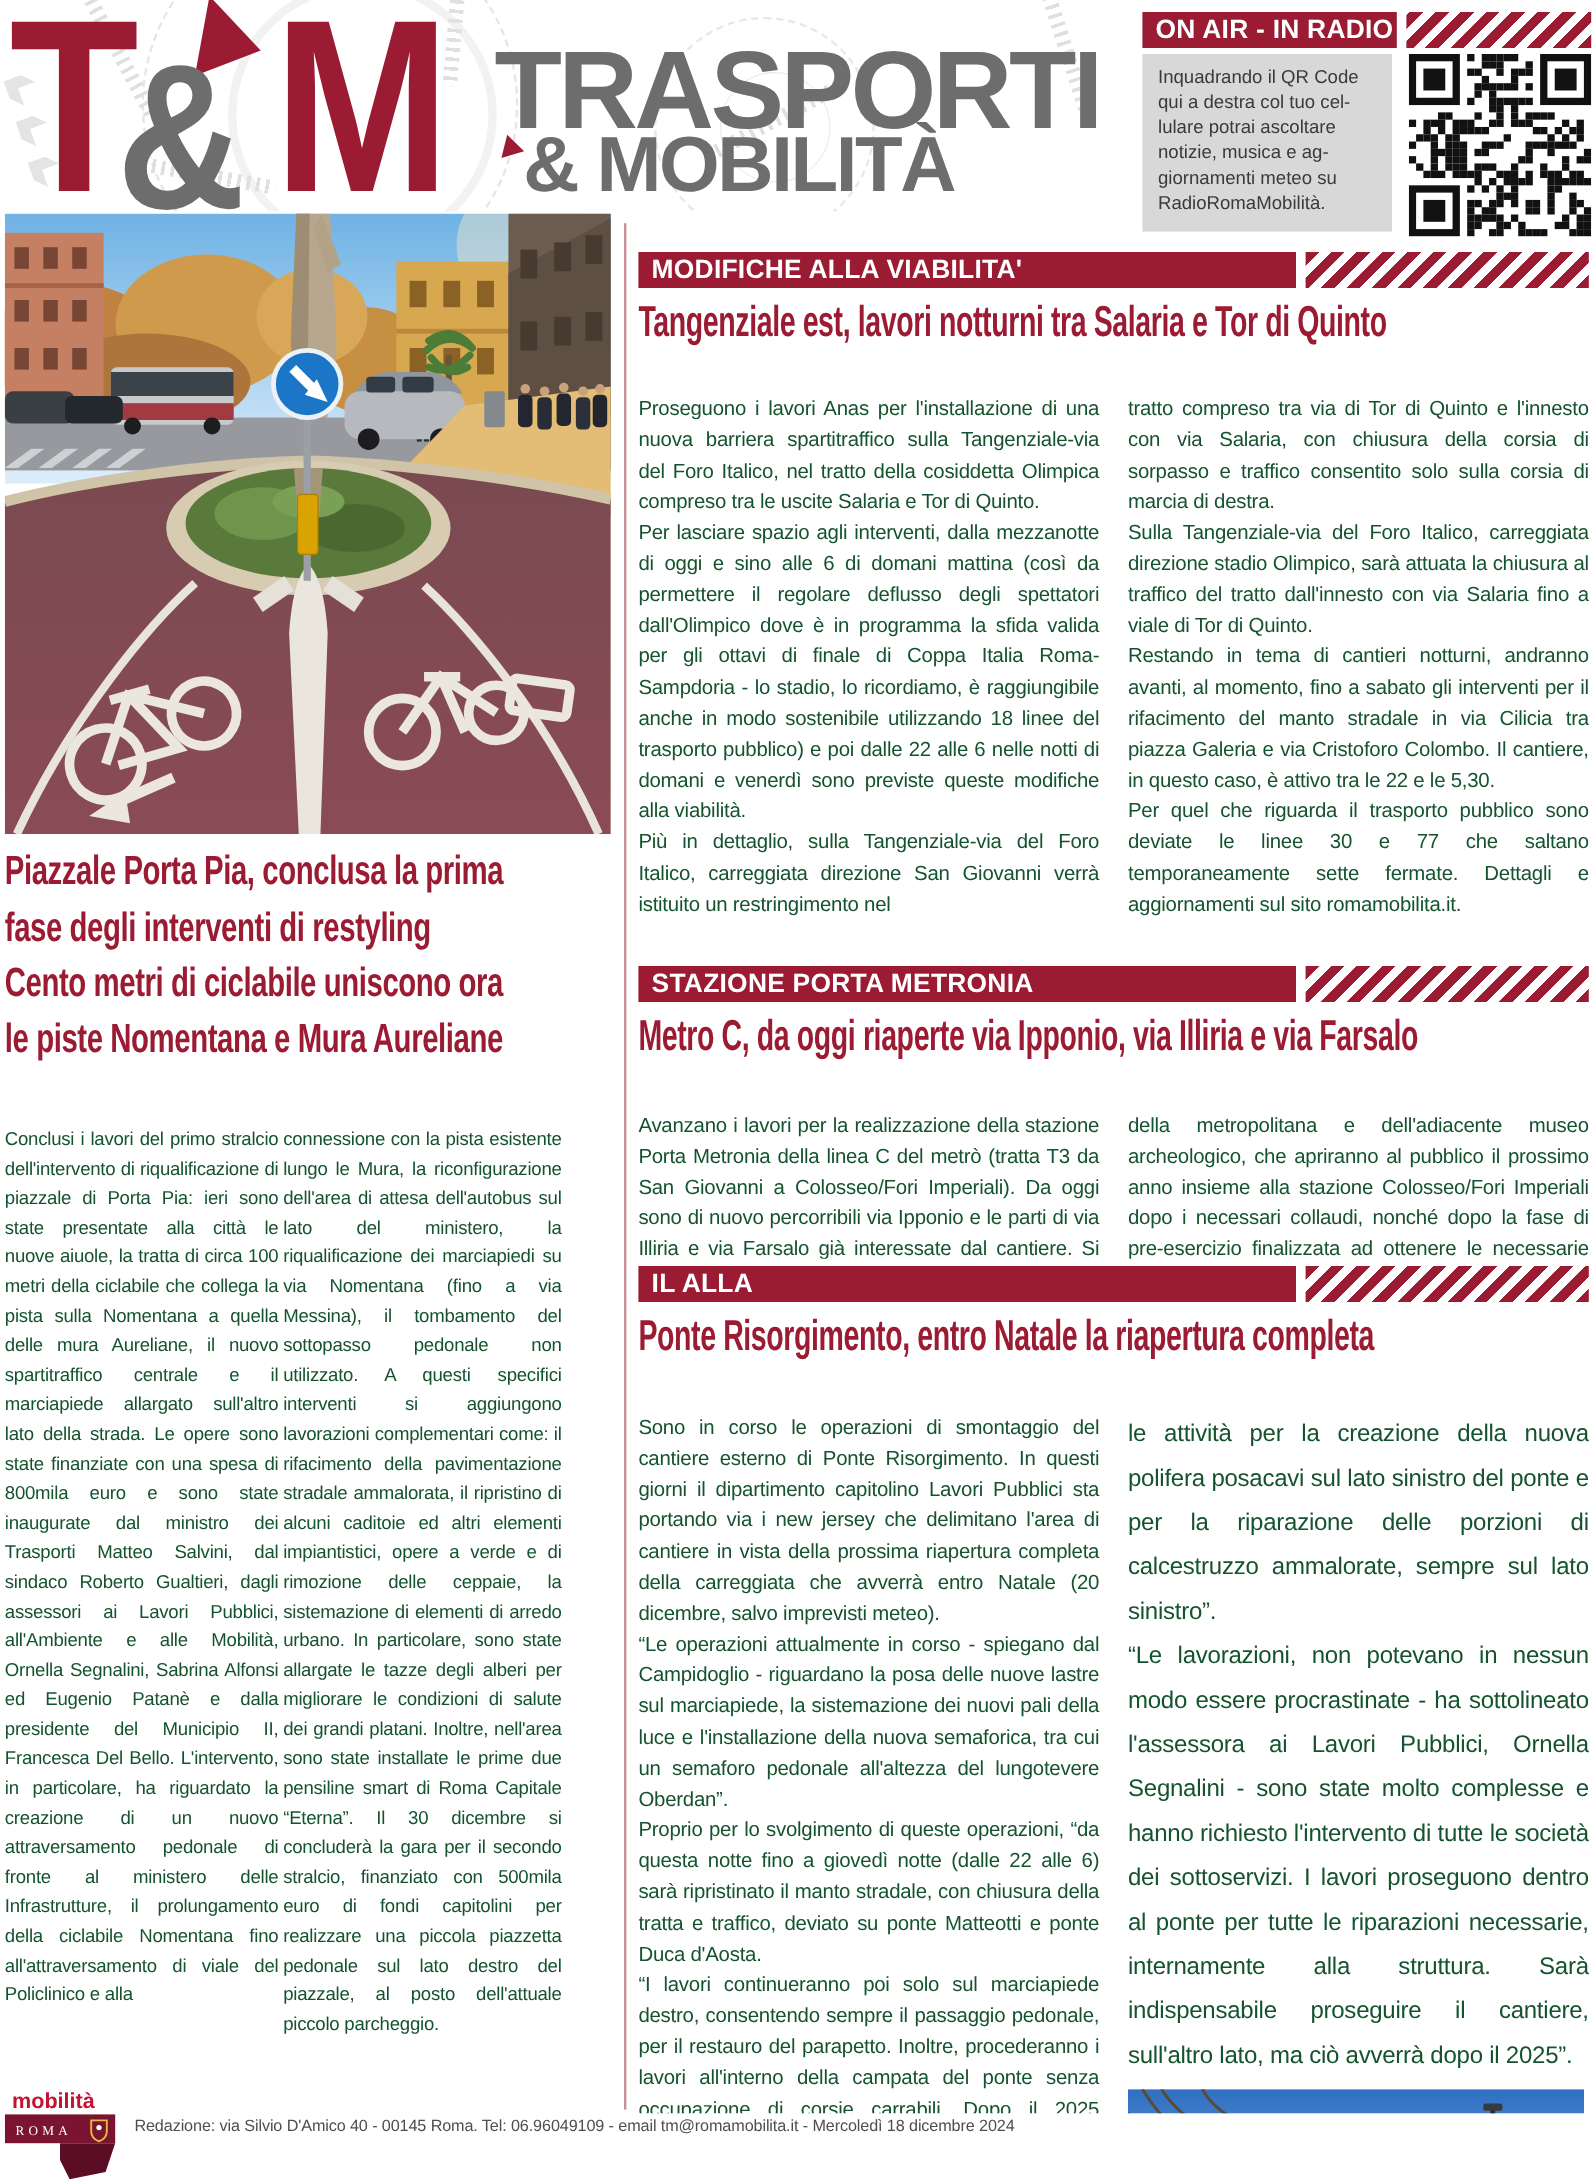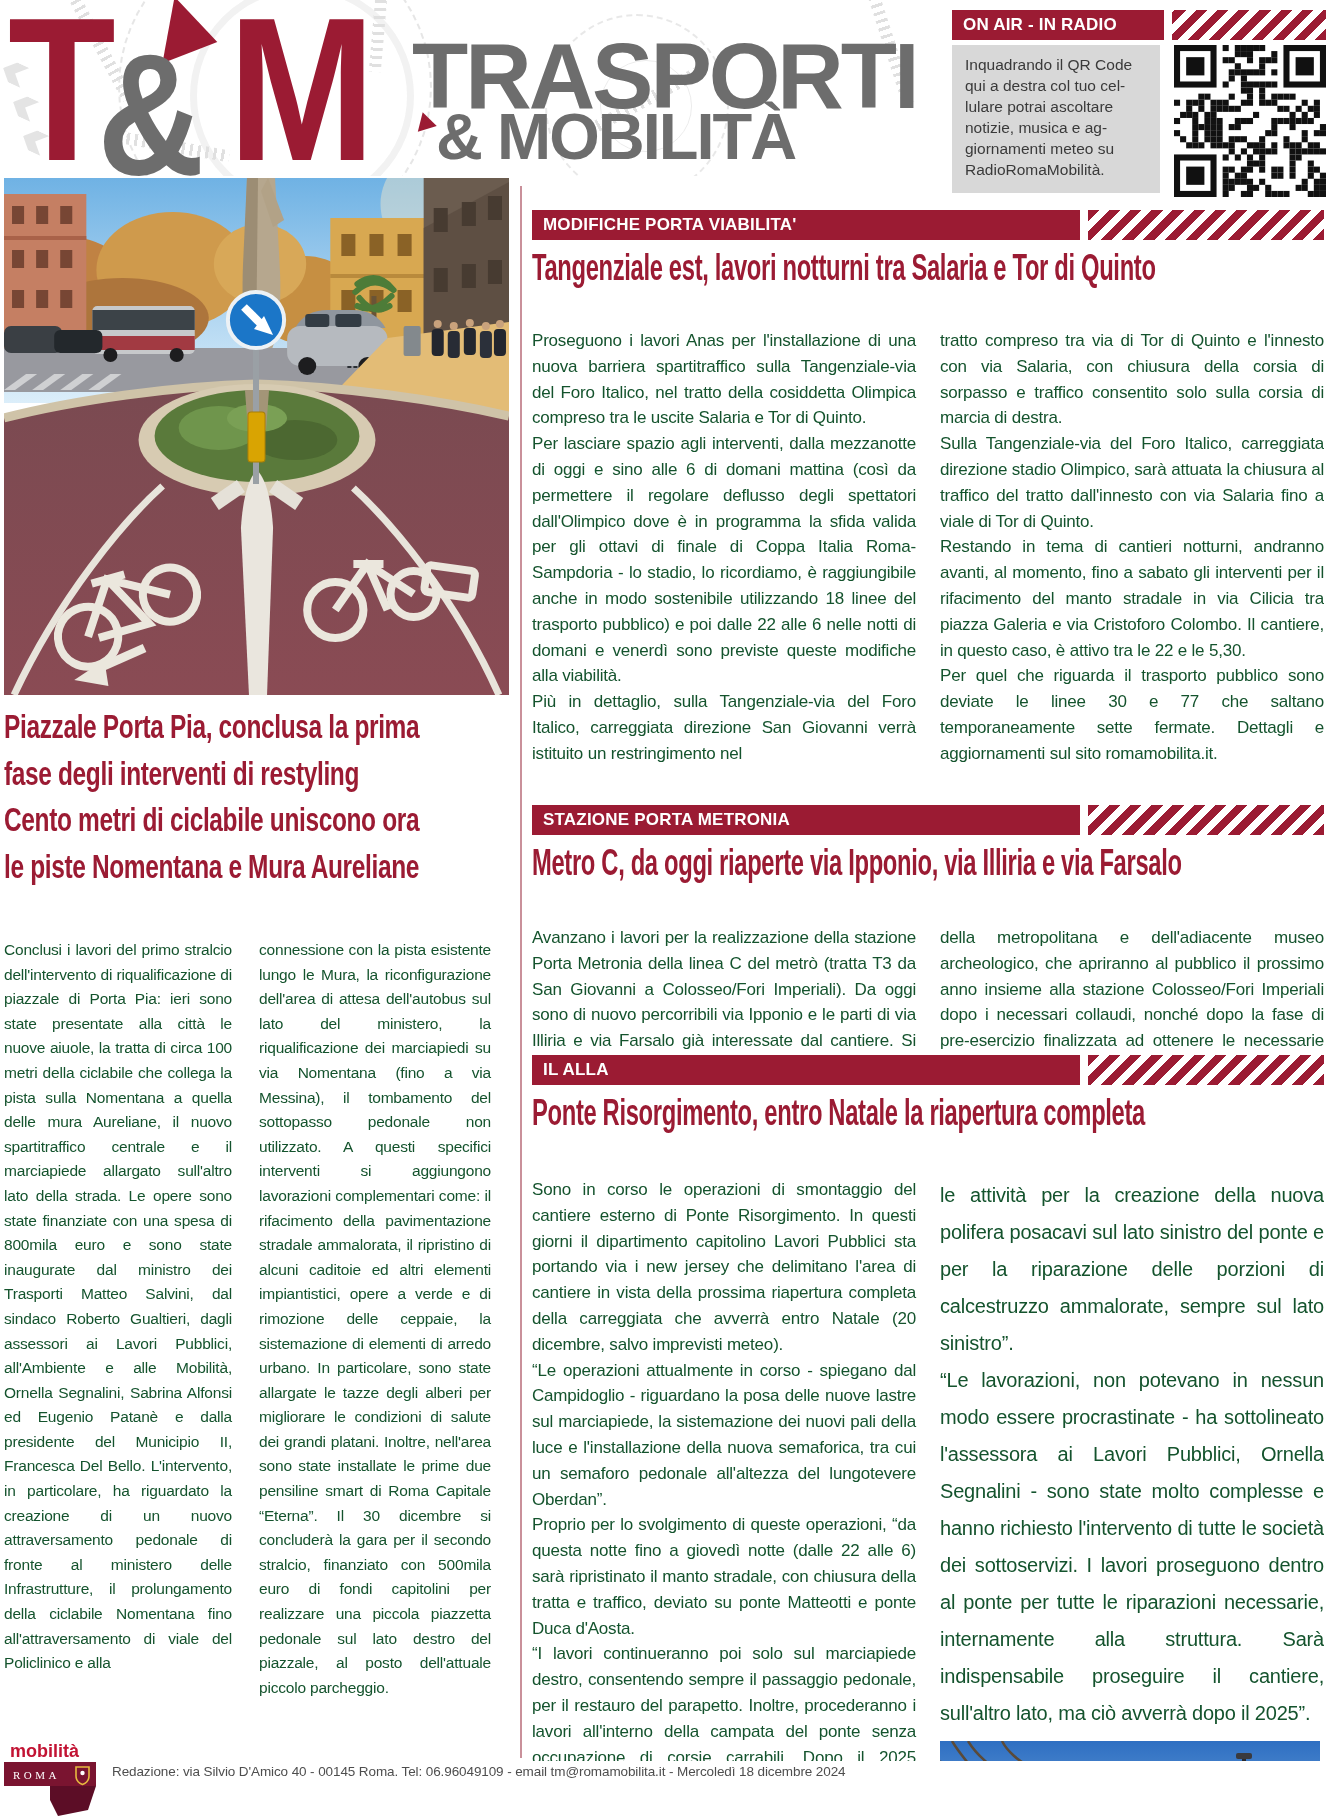--- a/index.html
+++ b/index.html
@@ -32,35 +32,35 @@
   .mast-t1{position:absolute;left:412px;top:18px;font-size:92px;font-weight:bold;color:#6d6d6d;
            letter-spacing:-3px;line-height:1;margin-top:12px;}
   .mast-t2{position:absolute;left:436px;top:104px;font-size:65px;font-weight:bold;color:#6d6d6d;
            letter-spacing:-2px;line-height:1;}
   .mini-tri{position:absolute;left:420px;top:114px;width:0;height:0;
             border-left:17px solid #9b1b33;border-top:10px solid transparent;border-bottom:10px solid transparent;
             transform:rotate(14deg);}
   
   .onair{position:absolute;left:952px;top:10px;width:374px;}
   .bar{display:flex;height:30px;}
-  .bar-label{background:#9b1b33;color:#fff;font-weight:bold;font-size:17px;line-height:30px;
+  .bar-label{background:#9b1b33;color:#fff;font-weight:bold;font-size:22px;line-height:30px;
              padding-left:11px;letter-spacing:.2px;white-space:nowrap;}
   .stripes{flex:1;margin-left:8px;background:repeating-linear-gradient(-45deg,#9b1b33 0 8px,#fff 8px 15px);}
   .onair .bar-label{width:201px;}
   .onair-row{display:flex;margin-top:5px;}
   .onair-text{width:182px;height:128px;background:#d8d8d8;padding:10px 13px;
               font-size:15.5px;line-height:20.9px;color:#3a3a3a;text-align:justify;white-space:pre-line;}
   .qr{margin-left:auto;}
   
   .bodytxt{color:#14532d;text-align:justify;white-space:pre-line;letter-spacing:-.2px;margin-top:36px;}
   .lead-wrap{position:absolute;left:4px;top:178px;width:510px;}
   .lead-photo{display:block;}
   .lead-headline{margin-top:8px;font-size:34px;font-weight:bold;color:#9b1b33;line-height:46.5px;
                  letter-spacing:-.5px;transform:scaleX(.72);transform-origin:0 0;width:708px;white-space:pre-line;}
-  .lead-cols{display:flex;gap:27px;margin-top:13px;height:845px;overflow:hidden;}
+  .lead-cols{display:flex;gap:4px;margin-top:13px;height:845px;overflow:hidden;}
   .lead-cols .c1{width:228px;}
   .lead-cols .c2{width:232px;}
   .lead-cols div{font-size:15.5px;line-height:24.6px;}
   .divider{position:absolute;left:520px;top:186px;width:2px;height:1572px;background:#c9909a;}
   .rblock{position:absolute;left:532px;top:178px;width:792px;height:1590px;}
   .rb-abs{position:absolute;left:0;width:792px;}
   .art-kicker .bar-label{width:537px;}
   .art-headline{font-size:36px;font-weight:bold;color:#9b1b33;line-height:1.1;letter-spacing:-.5px;
                 transform:scaleX(.66);transform-origin:0 0;width:1200px;white-space:nowrap;}
   .art-cols{display:flex;gap:24px;overflow:hidden;}
@@ -513,21 +513,21 @@
       <div class="c1 bodytxt">Conclusi i lavori del primo stralcio dell'intervento di riqualificazione di piazzale di Porta Pia: ieri sono state presentate alla città le nuove aiuole, la tratta di circa 100 metri della ciclabile che collega la pista sulla Nomentana a quella delle mura Aureliane, il nuovo spartitraffico centrale e il marciapiede allargato sull'altro lato della strada. Le opere sono state finanziate con una spesa di 800mila euro e sono state inaugurate dal ministro dei Trasporti Matteo Salvini, dal sindaco Roberto Gualtieri, dagli assessori ai Lavori Pubblici, all'Ambiente e alle Mobilità, Ornella Segnalini, Sabrina Alfonsi ed Eugenio Patanè e dalla presidente del Municipio II, Francesca Del Bello. L'intervento, in particolare, ha riguardato la creazione di un nuovo attraversamento pedonale di fronte al ministero delle Infrastrutture, il prolungamento della ciclabile Nomentana fino all'attraversamento di viale del Policlinico e alla</div>
       <div class="c2 bodytxt">connessione con la pista esistente lungo le Mura, la riconfigurazione dell'area di attesa dell'autobus sul lato del ministero, la riqualificazione dei marciapiedi su via Nomentana (fino a via Messina), il tombamento del sottopasso pedonale non utilizzato. A questi specifici interventi si aggiungono lavorazioni complementari come: il rifacimento della pavimentazione stradale ammalorata, il ripristino di alcuni caditoie ed altri elementi impiantistici, opere a verde e di rimozione delle ceppaie, la sistemazione di elementi di arredo urbano. In particolare, sono state allargate le tazze degli alberi per migliorare le condizioni di salute dei grandi platani. Inoltre, nell'area sono state installate le prime due pensiline smart di Roma Capitale “Eterna”. Il 30 dicembre si concluderà la gara per il secondo stralcio, finanziato con 500mila euro di fondi capitolini per realizzare una piccola piazzetta pedonale sul lato destro del piazzale, al posto dell'attuale piccolo parcheggio.</div>
     </div>
   </div>
 
   <div class="divider"></div>
 
   <div class="rblock">
 
     <div class="rb-abs bar art-kicker" style="top:32px;">
-      <div class="bar-label">MODIFICHE PORTA VIABILITA'</div>
+      <div class="bar-label">MODIFICHE ALLA VIABILITA'</div>
       <div class="stripes"></div>
     </div>
     <div class="rb-abs art-headline" style="top:70px;">Tangenziale est, lavori notturni tra Salaria e Tor di Quinto</div>
     <div class="rb-abs art-cols" style="top:114px;height:505px;">
       <div class="ac bodytxt">Proseguono i lavori Anas per l'installazione di una nuova barriera spartitraffico sulla Tangenziale-via del Foro Italico, nel tratto della cosiddetta Olimpica compreso tra le uscite Salaria e Tor di Quinto.
 Per lasciare spazio agli interventi, dalla mezzanotte di oggi e sino alle 6 di domani mattina (così da permettere il regolare deflusso degli spettatori dall'Olimpico dove è in programma la sfida valida per gli ottavi di finale di Coppa Italia Roma-Sampdoria - lo stadio, lo ricordiamo, è raggiungibile anche in modo sostenibile utilizzando 18 linee del trasporto pubblico) e poi dalle 22 alle 6 nelle notti di domani e venerdì sono previste queste modifiche alla viabilità.
 Più in dettaglio, sulla Tangenziale-via del Foro Italico, carreggiata direzione San Giovanni verrà istituito un restringimento nel</div>
       <div class="ac bodytxt">tratto compreso tra via di Tor di Quinto e l'innesto con via Salaria, con chiusura della corsia di sorpasso e traffico consentito solo sulla corsia di marcia di destra.
 Sulla Tangenziale-via del Foro Italico, carreggiata direzione stadio Olimpico, sarà attuata la chiusura al traffico del tratto dall'innesto con via Salaria fino a viale di Tor di Quinto.
 Restando in tema di cantieri notturni, andranno avanti, al momento, fino a sabato gli interventi per il rifacimento del manto stradale in via Cilicia tra piazza Galeria e via Cristoforo Colombo. Il cantiere, in questo caso, è attivo tra le 22 e le 5,30.

